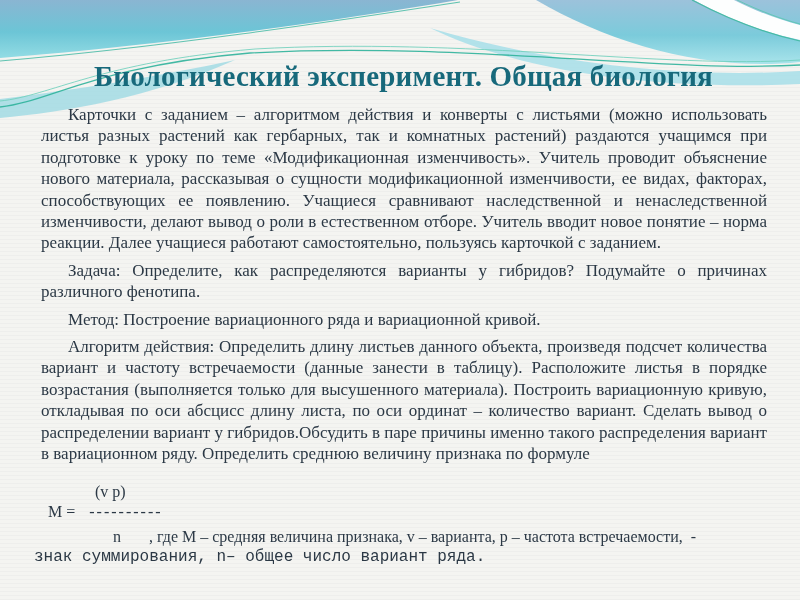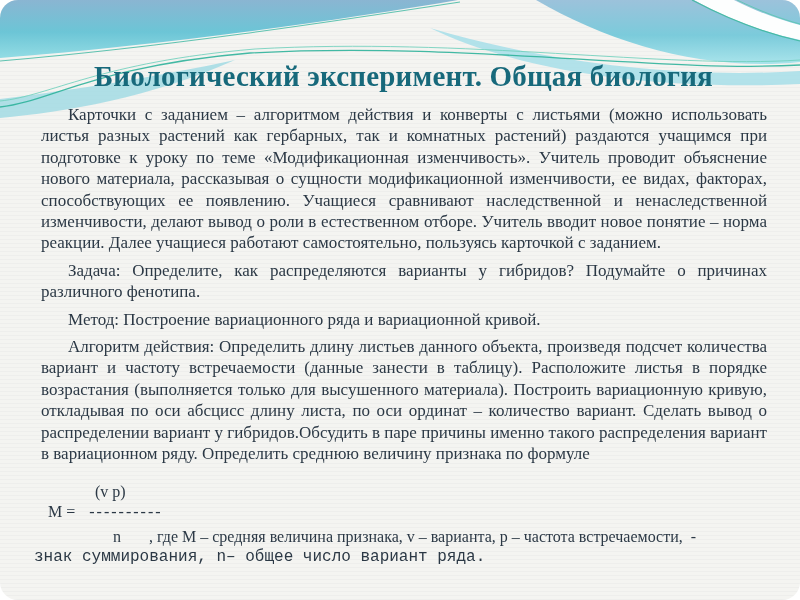--- a/index.html
+++ b/index.html
@@ -5,21 +5,20 @@
   html,body{margin:0;padding:0;}
   .slide{
     position:relative;
     width:800px;height:600px;
     overflow:hidden;
     background-color:#F4F4F1;
     background-image:repeating-linear-gradient(0deg,
       rgba(120,130,140,0.05) 0px, rgba(120,130,140,0.05) 1px,
       transparent 1px, transparent 4px);
     font-family:"Liberation Serif","DejaVu Serif",serif;
-    border-radius:18px;
   }
   .header-wave{position:absolute;top:0;left:0;z-index:1;display:block;}
   .content{
     position:absolute;top:58px;left:40px;width:727px;z-index:2;
     color:#2B3845;
   }
   .title{
     margin:0 0 10px 0;
     font-size:29px;font-weight:bold;
     color:#17697B;

